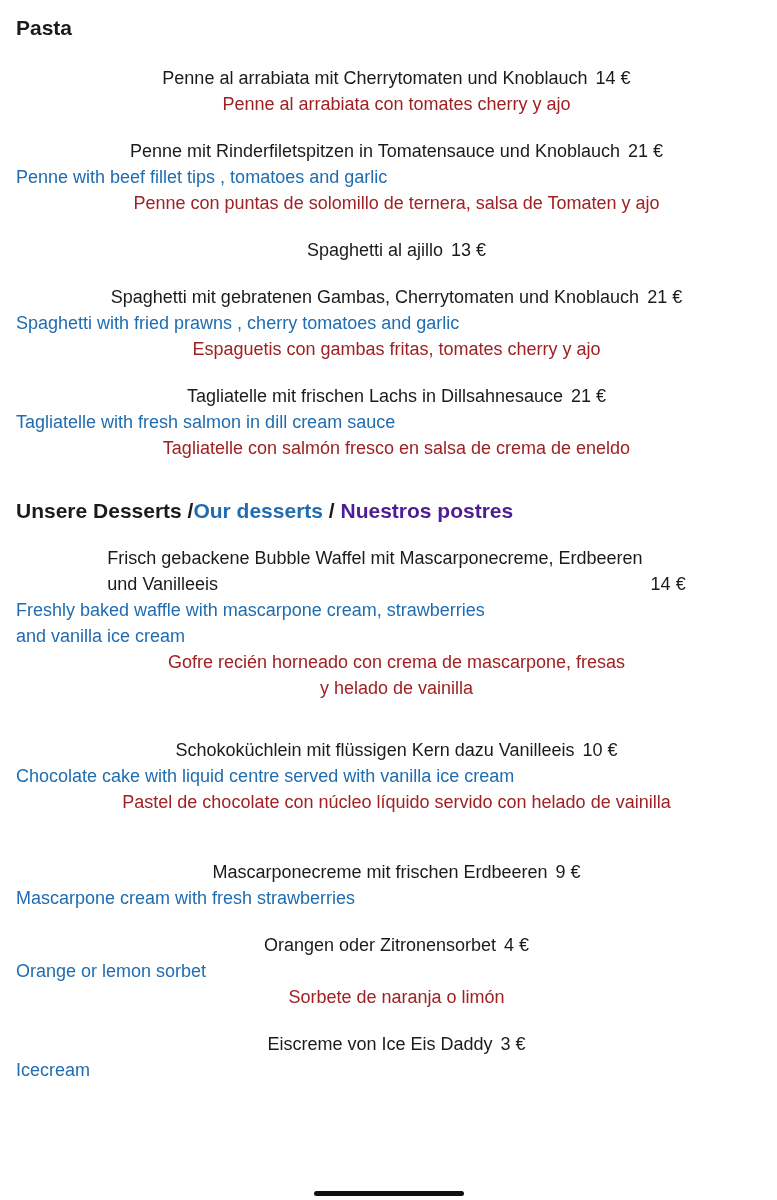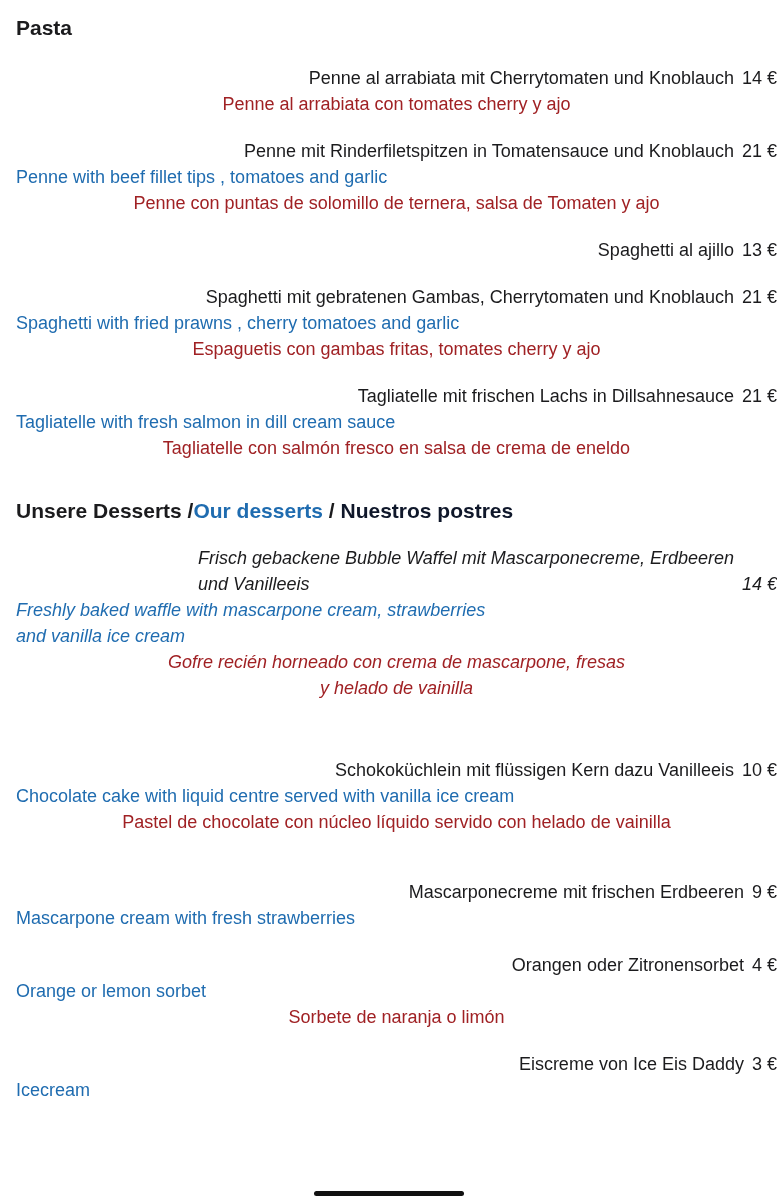--- a/index.html
+++ b/index.html
@@ -16,39 +16,39 @@
   }
   .section-title {
     font-size: 21px;
     font-weight: bold;
     line-height: 28px;
     margin: 0 0 23px 0;
   }
   .section-title .title-part { white-space: pre; }
   .lang-de { color: #1b1b1d; }
   .lang-en { color: #1f6cb0; }
-  .lang-es { color: #0f172a; }
+  .lang-es { color: #4c1d95; }
   .section-desserts { margin-top: 36px; }
   .section-desserts .section-title { margin-bottom: 20px; }
   .item {
     font-size: 18px;
     line-height: 26px;
     margin-bottom: 21px;
   }
   .item-head {
     display: flex;
-    justify-content: flex-end;
+    justify-content: center;
     align-items: flex-end;
     gap: 8px;
   }
   .name-de { white-space: pre-line; color: #1b1b1d; }
   .name-en { white-space: pre-line; color: #1f6cb0; }
   .name-es { white-space: pre-line; color: #a02124; text-align: center; }
   .price { white-space: nowrap; color: #1b1b1d; flex: none; }
-  .section-desserts .items .item:nth-child(1) { margin-bottom: 56px; font-style: italic; }
+  .section-desserts .items .item:nth-child(1) { margin-bottom: 36px; }
   .section-desserts .items .item:nth-child(2) { margin-bottom: 44px; }
   .home-indicator {
     position: absolute;
     left: 50%;
     transform: translateX(-50%);
     bottom: 4px;
     width: 150px;
     height: 5px;
     border-radius: 3px;
     background: #111111;

